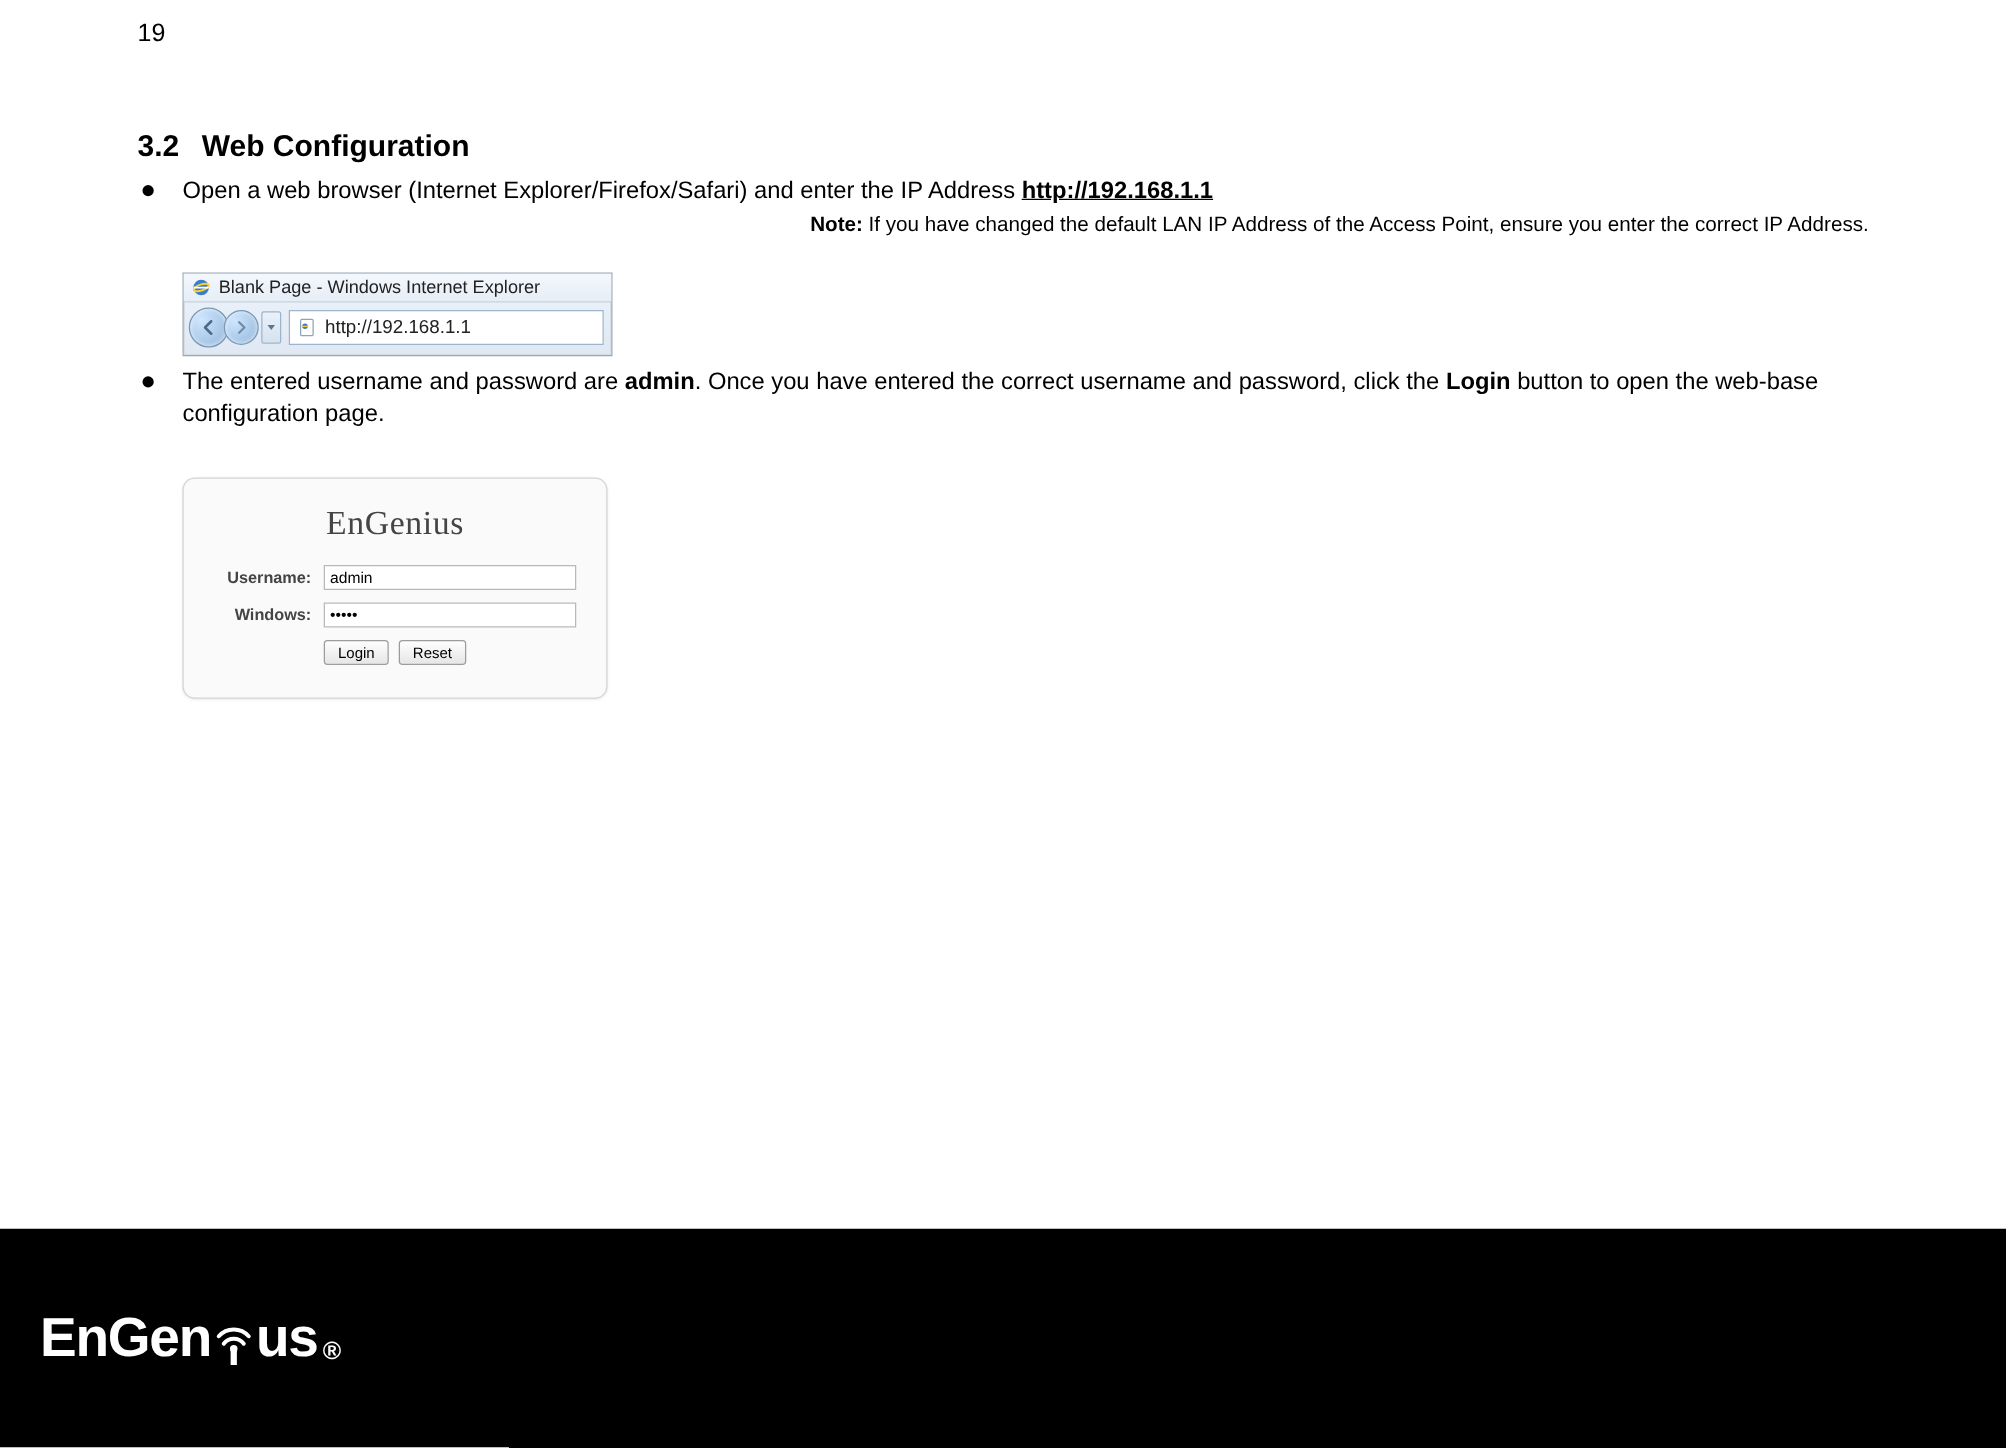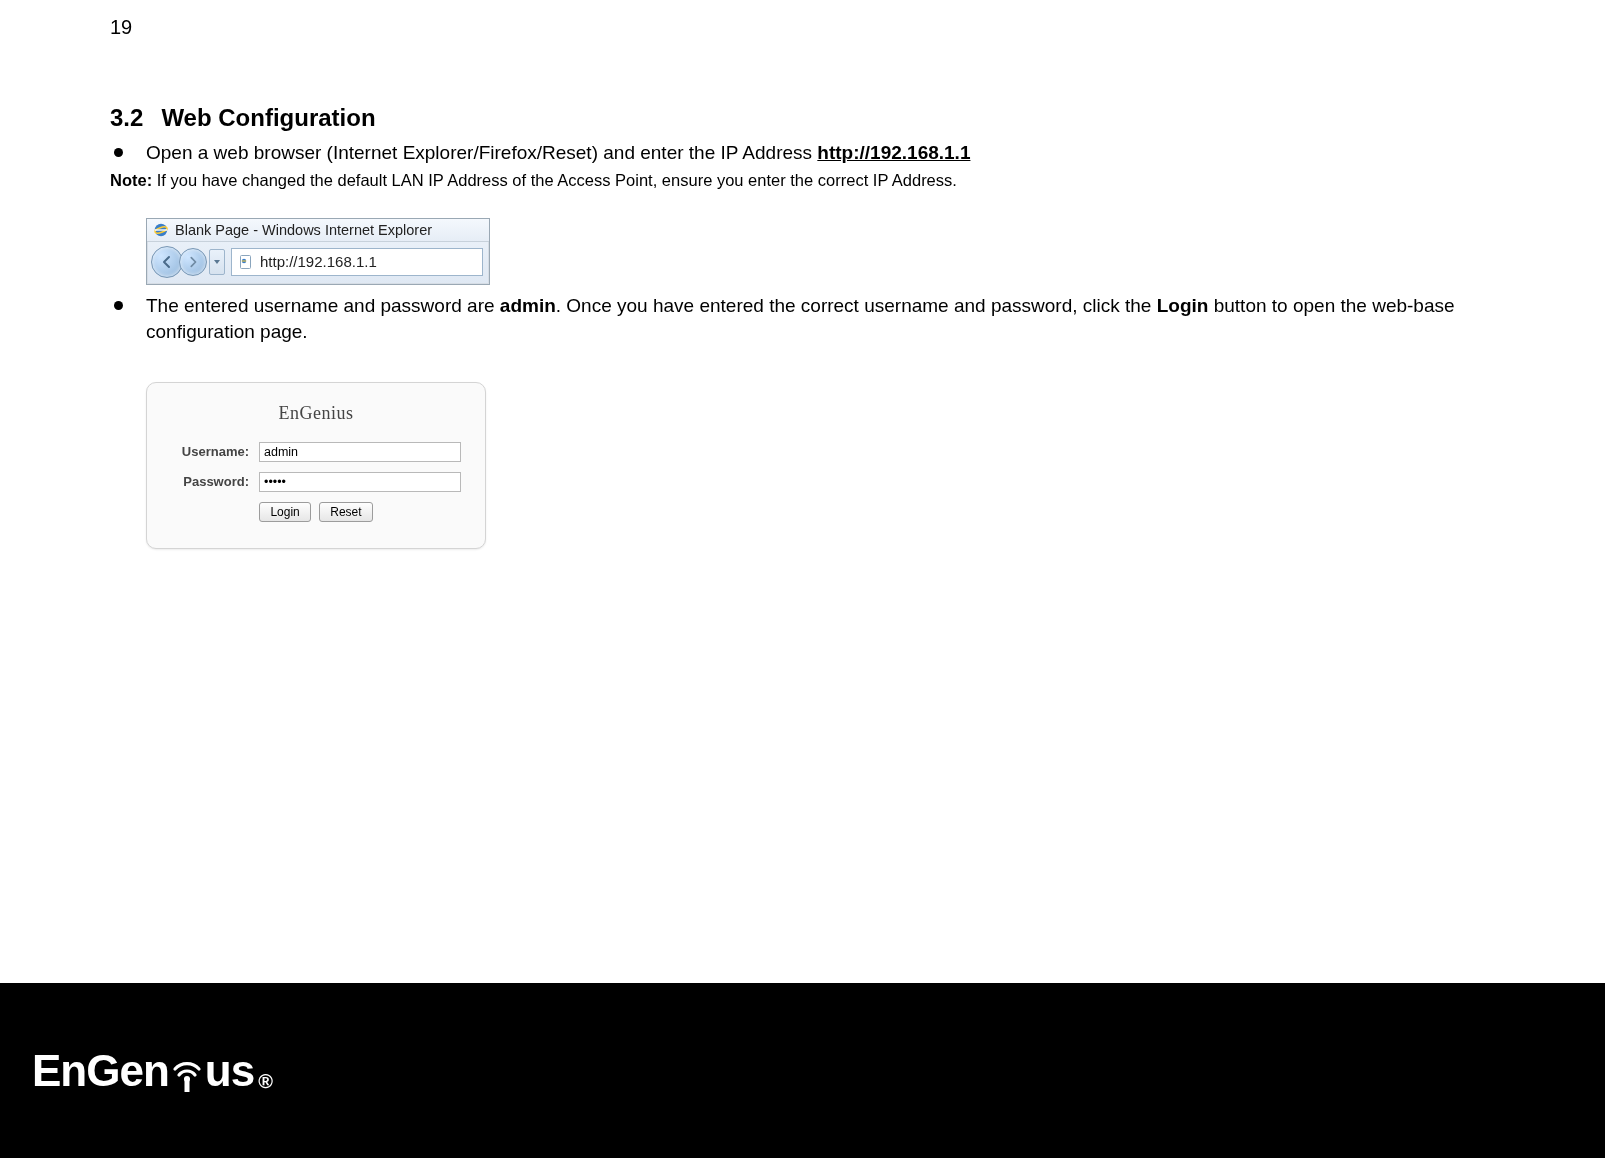--- a/index.html
+++ b/index.html
@@ -51,20 +51,21 @@
     border-radius: 50%;
   }
   .ip-link {
     font-weight: bold;
     text-decoration: underline;
     color: #000;
   }
   .note-line {
     font-size: 16.5px;
     margin: 2px 0 0 0;
+    text-align: right;
   }
   .note-label { font-weight: bold; }
   .bold { font-weight: bold; }
 
   
   .ie-window {
     margin: 28px 0 0 36px;
     width: 342px;
     border: 1px solid #9aa8b4;
     background: linear-gradient(#eef4fb, #dfe8f3);
@@ -142,21 +143,21 @@
     padding: 20px 24px 26px 24px;
     border: 1px solid #d4d4d4;
     border-radius: 10px;
     background: #fafafa;
     box-shadow: 0 1px 2px rgba(0,0,0,0.08);
     box-sizing: border-box;
   }
   .login-brand {
     text-align: center;
     font-family: Georgia, "Times New Roman", serif;
-    font-size: 18px;
+    font-size: 27px;
     color: #454545;
     margin-bottom: 18px;
     letter-spacing: 0.5px;
   }
   .login-row {
     display: flex;
     align-items: center;
     gap: 10px;
     margin-bottom: 10px;
     font-size: 13px;
@@ -236,21 +237,21 @@
 
 <div class="page">
   <div class="page-number">19</div>
 
   <div class="heading">
     <span class="heading-num">3.2</span><span>Web Configuration</span>
   </div>
 
   <ul class="bullets">
     <li>
-      <span>Open a web browser (Internet Explorer/Firefox/Reset) and enter the IP Address </span><span class="ip-link">http://192.168.1.1</span>
+      <span>Open a web browser (Internet Explorer/Firefox/Safari) and enter the IP Address </span><span class="ip-link">http://192.168.1.1</span>
     </li>
   </ul>
   <p class="note-line">
     <span class="note-label">Note:</span><span> If you have changed the default LAN IP Address of the Access Point, ensure you enter the correct IP Address.</span>
   </p>
 
   <div class="ie-window">
     <div class="ie-titlebar">
       <span class="ie-icon">
         <svg viewBox="0 0 16 16">
@@ -298,21 +299,21 @@
     </li>
   </ul>
 
   <div class="login-panel">
     <div class="login-brand">EnGenius</div>
     <div class="login-row">
       <label>Username:</label>
       <input type="text" value="admin" style="">
     </div>
     <div class="login-row">
-      <label>Password:</label>
+      <label>Windows:</label>
       <input type="text" value="•••••" style="">
     </div>
     <div class="login-btns">
       <button>Login</button>
       <button>Reset</button>
     </div>
   </div>
 </div>
 
 <div class="footer">

